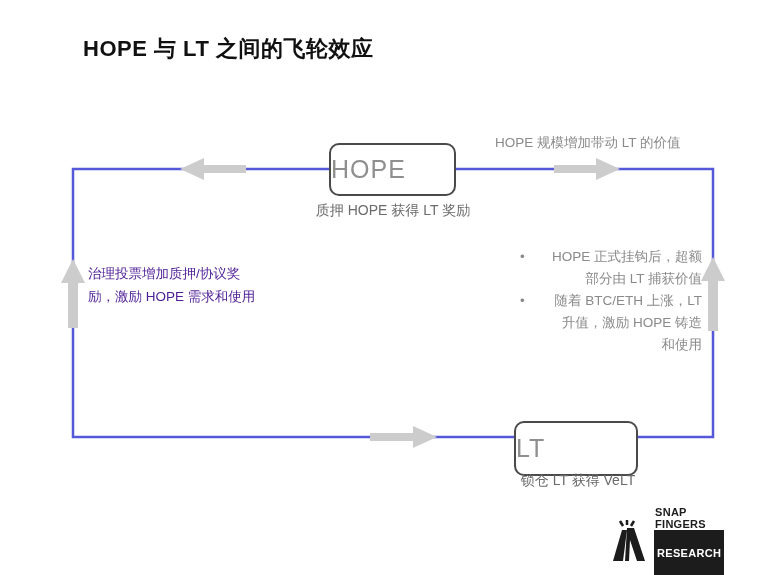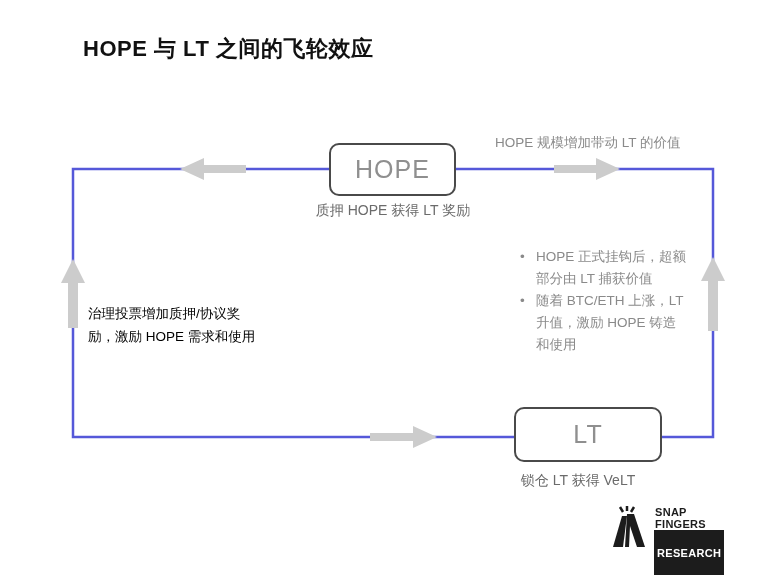--- a/index.html
+++ b/index.html
@@ -10,51 +10,51 @@
   }
   .stage{position:absolute;inset:0;width:776px;height:575px;}
   .title{
     position:absolute;left:63px;top:34px;
     font-size:22px;font-weight:bold;letter-spacing:0.5px;margin-left:20px;
   }
   .loop-svg{position:absolute;left:0;top:0;z-index:1;}
   .node{
     position:absolute;z-index:2;background:#ffffff;
     border:2.5px solid #4a4a4a;border-radius:10px;
-    display:flex;align-items:center;justify-content:center;
+    display:flex;align-items:center;justify-content:flex-start;
     box-sizing:border-box;
   }
   .node-label{font-size:25px;font-weight:300;letter-spacing:1px;}
   .node-hope{left:329px;top:143px;width:127px;height:53px;}
   .node-velt{left:164px;top:408px;width:127px;height:54px;}
-  .node-lt{left:514px;top:407px;width:148px;height:55px;}
+  .node-lt{left:514px;top:421px;width:124px;height:55px;}
   .caption{
     position:absolute;z-index:3;font-size:14px;white-space:nowrap;
     text-align:center;
   }
   .caption-hope{left:309px;top:202px;width:168px;}
   .caption-lt{left:498px;top:472px;width:160px;}
   .annot{
     position:absolute;z-index:3;font-size:13.5px;line-height:22px;
     white-space:pre-line;
   }
   .annot-top-left{left:108px;top:110px;width:204px;text-align:right;line-height:21px;}
   .annot-top-right{left:495px;top:132px;width:218px;text-align:left;}
   .annot-left{left:88px;top:262px;width:214px;text-align:left;line-height:23px;}
   .annot-bottom{left:312px;top:375px;width:180px;text-align:center;}
   .bullets{
     position:absolute;z-index:3;left:520px;top:246px;width:182px;
     font-size:13.5px;line-height:22px;
   }
   .bullet-item{display:flex;}
   .bullet-marker{width:16px;flex:0 0 16px;text-align:left;}
-  .bullet-text{flex:1;white-space:pre-line;}
+  .bullet-text{flex:1;text-align:right;white-space:pre-line;}
   .logo{
     position:absolute;z-index:3;left:610px;top:506px;
-    display:flex;align-items:flex-start;gap:7px;
+    display:flex;align-items:center;gap:7px;
   }
   .logo-text{
     display:flex;flex-direction:column;
     font-size:11px;font-weight:bold;line-height:12px;
     letter-spacing:0.3px;color:#1c1c1c;
   }
   .logo-research{
     background:#1c1c1c;color:#ffffff;padding:17px 3px;margin-left:-1px;
     display:inline-block;width:max-content;
   }
@@ -79,21 +79,21 @@
     <span class="node-label" style="color: rgb(143, 143, 143);">HOPE</span>
   </div>
   <div class="node node-lt" style="border-color: rgb(74, 74, 74);">
     <span class="node-label" style="color: rgb(143, 143, 143);">LT</span>
   </div>
 
   <div class="caption caption-hope" style="color: rgb(107, 107, 107);">质押 HOPE 获得 LT 奖励</div>
   <div class="caption caption-lt" style="color: rgb(107, 107, 107);">锁仓 LT 获得 VeLT</div>
 
   <div class="annot annot-top-right" style="color: rgb(138, 138, 138);">HOPE 规模增加带动 LT 的价值</div>
-  <div class="annot annot-left" style="color: #000000; margin-top: 40px;">治理投票增加质押/协议奖
+  <div class="annot annot-left" style="color: #4c1d95;">治理投票增加质押/协议奖
 励，激励 HOPE 需求和使用</div>
 
   <div class="bullets" style="color: rgb(138, 138, 138);">
     <div class="bullet-item">
       <span class="bullet-marker">•</span>
       <span class="bullet-text">HOPE 正式挂钩后，超额
 部分由 LT 捕获价值</span>
     </div>
     <div class="bullet-item">
       <span class="bullet-marker">•</span>

